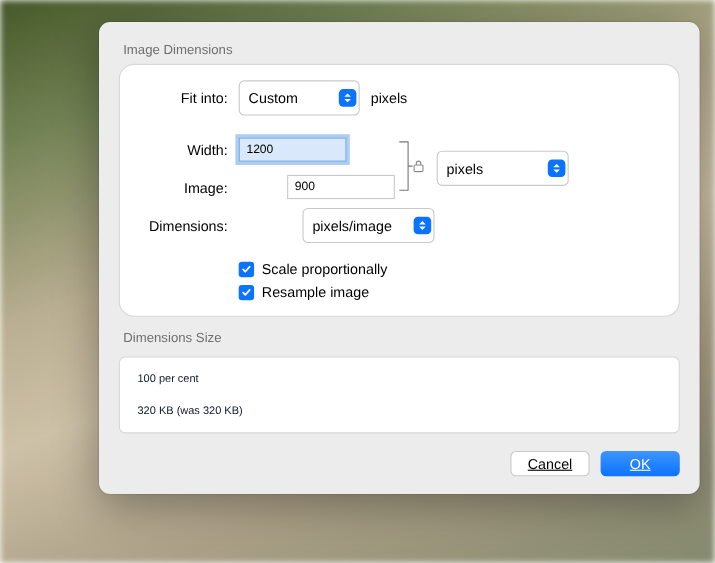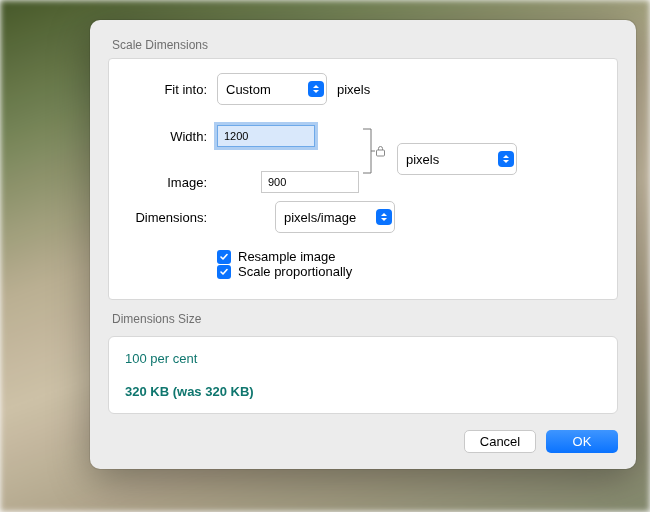--- a/index.html
+++ b/index.html
@@ -34,21 +34,21 @@
     }
     .section-label {
       font-size: 12px;
       color: #6f6f6f;
       margin-bottom: 6px;
       padding-left: 4px;
     }
     .section-box {
       background: #fff;
       border: 1px solid #d8d8d8;
-      border-radius: 4px;
+      border-radius: 14px;
       padding: 14px 16px 14px 16px;
     }
     .row {
       display: flex;
       align-items: center;
       margin-bottom: 8px;
       position: relative;
     }
     .row:last-child { margin-bottom: 0; }
     .label {
@@ -111,21 +111,21 @@
     }
     .unit-text {
       font-size: 13px;
       color: #000;
       padding-left: 10px;
     }
     .fit-row { margin-bottom: 20px; }
     .wh-inputs {
       display: flex;
       flex-direction: column;
-      gap: 24px;
+      gap: 12px;
     }
     .wh-line { display: flex; align-items: center; }
     .bracket {
       width: 16px;
       height: 52px;
       position: relative;
       margin-left: 2px;
     }
     .bracket svg { display: block; }
     .lock {
@@ -159,60 +159,61 @@
     }
     .checkbox svg { display: block; }
     .result-box {
       background: #fff;
       border: 1px solid #d8d8d8;
       border-radius: 6px;
       padding: 14px 16px;
       margin-top: 10px;
     }
     .result-line {
-      font-size: 13px;
-      color: #0f766e;
+      font-size: 10px;
+      color: #0f172a;
       margin-bottom: 18px;
     }
-    .result-line:last-child { margin-bottom: 0; font-weight: bold; }
+    .result-line:last-child { margin-bottom: 0; }
     .button-row {
       display: flex;
       justify-content: flex-end;
       gap: 10px;
       margin-top: 16px;
     }
     .btn {
       height: 23px;
       min-width: 72px;
       border-radius: 5px;
       font-size: 13px;
       font-family: inherit;
       border: none;
       cursor: pointer;
       padding: 0 14px;
+      text-decoration: underline;
     }
     .btn-default {
       background: #fff;
       border: 1px solid #c9c9c9;
       color: #000;
     }
     .btn-primary {
       background: linear-gradient(#3e95ff, #0a73ff);
       color: #fff;
       font-weight: 400;
     }
   </style>
 </head>
 <body>
 
 <div class="bg"></div>
 
 <div class="dialog">
 
-  <div class="section-label">Scale Dimensions</div>
+  <div class="section-label">Image Dimensions</div>
 
   <div class="section-box">
 
     <div class="row fit-row">
       <div class="label">Fit into:</div>
       <div class="select" style="width:110px">
         <span>Custom</span>
         <span class="knob"></span>
       </div>
       <span class="unit-text">pixels</span>
@@ -252,38 +253,38 @@
       <div class="label">Dimensions:</div>
       <div style="width:58px"></div>
       <div class="select" style="width:120px">
         <span>pixels/image</span>
         <span class="knob"></span>
       </div>
     </div>
 
     <div style="height:8px"></div>
 
+    <div class="checkbox-row">
+      <span class="checkbox">
+        <svg width="10" height="10" viewBox="0 0 10 10">
+            <path d="M2 5 L4 7 L8 2.5" stroke="#fff" stroke-width="1.6" fill="none" stroke-linecap="round" stroke-linejoin="round"></path>
+          </svg>
+      </span>
+      <span>Scale proportionally</span>
+    </div>
+
     <div class="checkbox-row" style="margin-bottom:0;">
       <span class="checkbox">
         <svg width="10" height="10" viewBox="0 0 10 10">
             <path d="M2 5 L4 7 L8 2.5" stroke="#fff" stroke-width="1.6" fill="none" stroke-linecap="round" stroke-linejoin="round"></path>
           </svg>
       </span>
       <span>Resample image</span>
     </div>
 
-    <div class="checkbox-row">
-      <span class="checkbox">
-        <svg width="10" height="10" viewBox="0 0 10 10">
-            <path d="M2 5 L4 7 L8 2.5" stroke="#fff" stroke-width="1.6" fill="none" stroke-linecap="round" stroke-linejoin="round"></path>
-          </svg>
-      </span>
-      <span>Scale proportionally</span>
-    </div>
-
   </div>
 
   <div class="section-label" style="margin-top:12px;">Dimensions Size</div>
 
   <div class="result-box">
     <div class="result-line">100 per cent</div>
     <div class="result-line">320 KB (was 320 KB)</div>
   </div>
 
   <div class="button-row">

